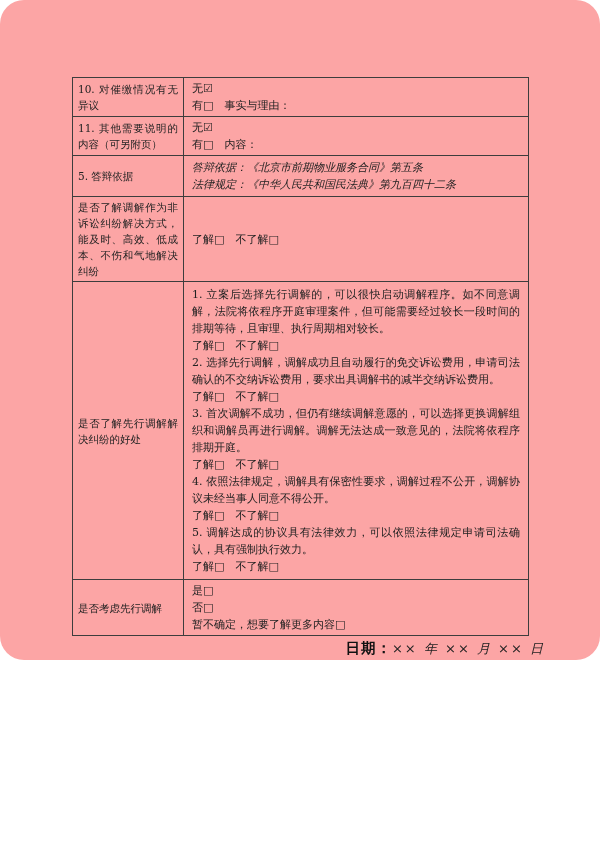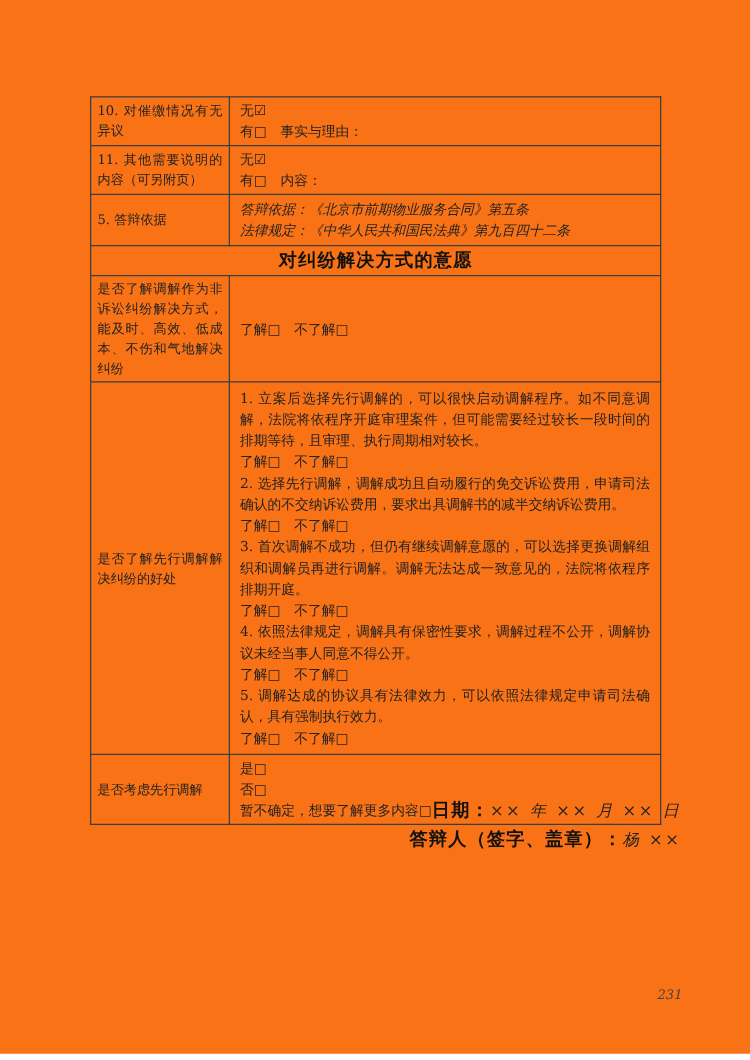--- a/index.html
+++ b/index.html
@@ -3,21 +3,21 @@
 <meta charset="utf-8">
 <style>
   * { box-sizing: border-box; }
   html, body { margin: 0; padding: 0; }
   body {
     width: 600px; height: 848px;
     background: #ffffff;
     font-family: "DejaVu Serif", "DejaVu Sans", "Liberation Serif", serif;
     color: #222222;
   }
-  .sheet { position: relative; width: 600px; height: 843px; overflow: hidden; background: #f97316; }
+  .sheet { position: relative; width: 600px; height: 660px; overflow: hidden; background: #fca5a5; border-radius: 24px; }
 
   table.form {
     position: absolute; left: 72px; top: 77px; width: 456px;
     border-collapse: collapse; table-layout: fixed;
   }
   td { border: 1px solid #3d3d3d; vertical-align: middle; padding: 2px 6px; }
   td.lbl {
     font-size: 10.5px; line-height: 16px; padding: 2px 5px;
     text-align: justify; color: #222;
   }
@@ -67,23 +67,20 @@
           <div class="vline">有□　内容：</div>
         </td>
       </tr>
       <tr style="height:41px">
         <td class="lbl">5. 答辩依据</td>
         <td class="val">
           <div class="vline kai">答辩依据：《北京市前期物业服务合同》第五条</div>
           <div class="vline kai">法律规定：《中华人民共和国民法典》第九百四十二条</div>
         </td>
       </tr>
-      <tr style="height:20px">
-        <td class="title-cell" colspan="2">对纠纷解决方式的意愿</td>
-      </tr>
       <tr style="height:68px">
         <td class="lbl">是否了解调解作为非诉讼纠纷解决方式，能及时、高效、低成本、不伤和气地解决纠纷</td>
         <td class="val">
           <div class="ans-line">了解□　不了解□</div>
         </td>
       </tr>
       <tr style="height:282px">
         <td class="lbl">是否了解先行调解解决纠纷的好处</td>
         <td class="val val-top">
           <div class="item-text">1. 立案后选择先行调解的，可以很快启动调解程序。如不同意调解，法院将依程序开庭审理案件，但可能需要经过较长一段时间的排期等待，且审理、执行周期相对较长。</div>

